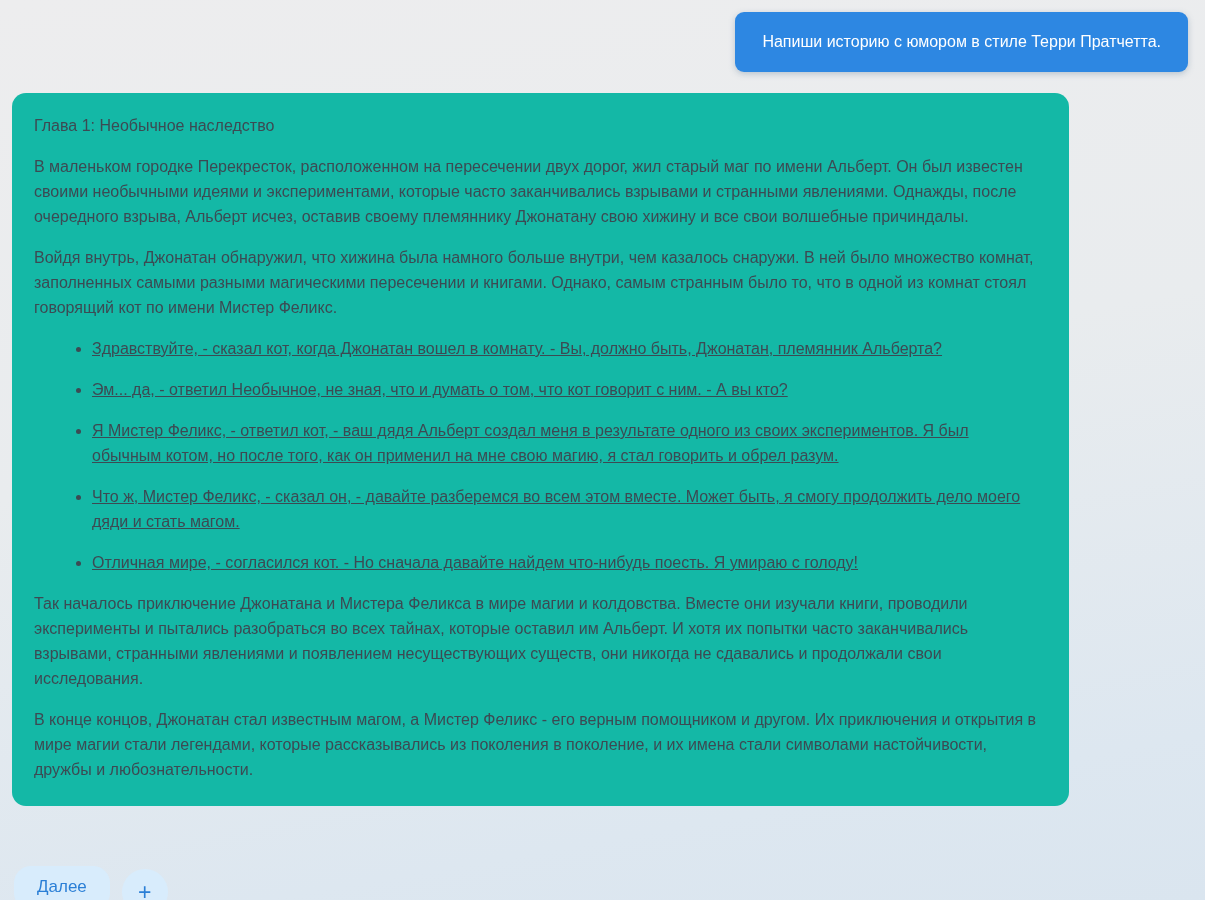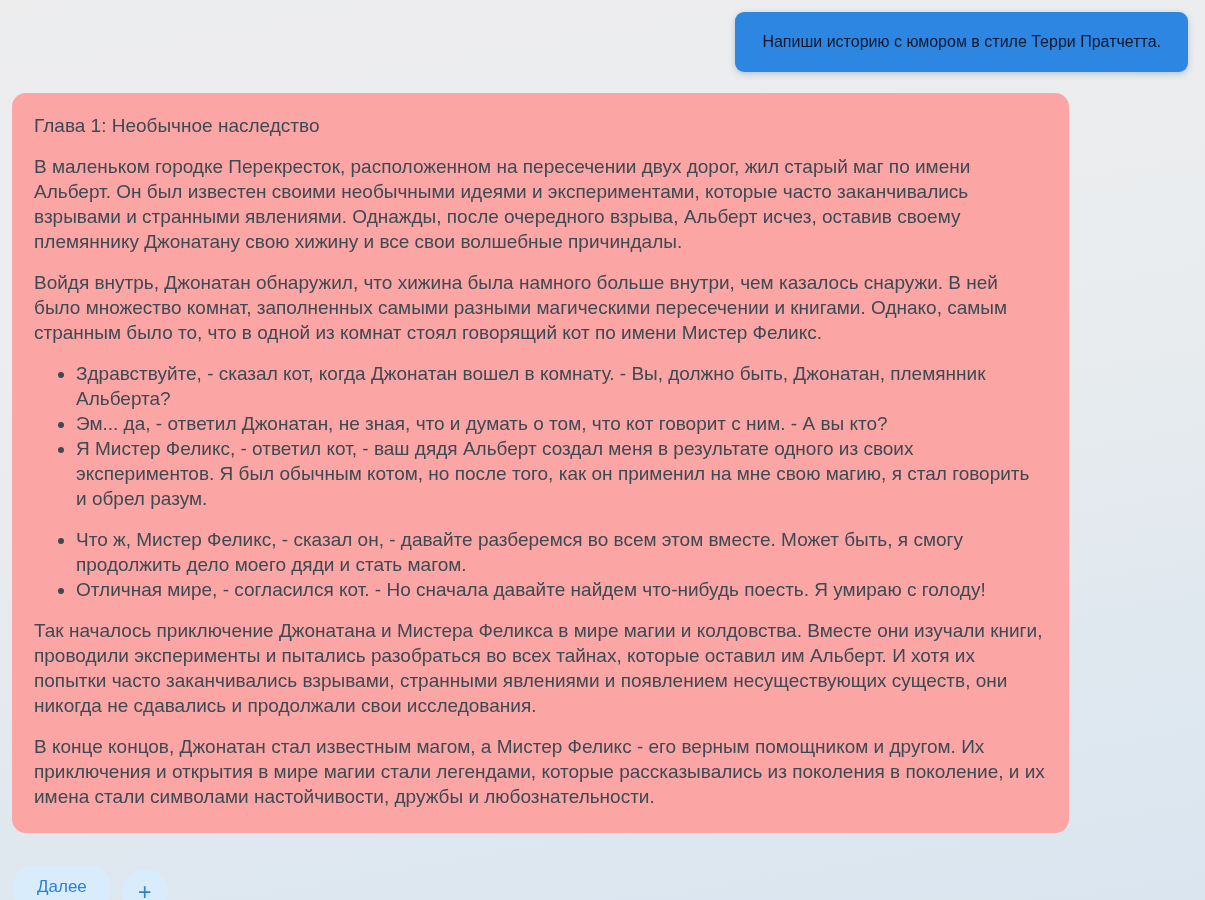--- a/index.html
+++ b/index.html
@@ -15,55 +15,56 @@
     background: linear-gradient(170deg, #ededee 0%, #e9ecee 45%, #dde7f0 85%, #dae5ef 100%);
   }
 
   
   .user-bubble {
     position: absolute;
     top: 12px;
     right: 17px;
     max-width: 560px;
     background: #2d87e2;
-    color: #0f172a;
+    color: #ffffff;
     font-size: 16px;
     line-height: 22px;
     padding: 19px 27px;
     border-radius: 9px;
     box-shadow: 0 2px 6px rgba(90, 120, 150, 0.35);
     box-sizing: border-box;
   }
 
   
   .assistant-bubble {
     position: absolute;
     top: 93px;
     left: 12px;
     width: 1057px;
     box-sizing: border-box;
-    background: #fca5a5;
+    background: #14b8a6;
     color: #3c4a53;
-    font-size: 19px;
+    font-size: 16px;
     line-height: 25px;
     padding: 20px 24px 24px 22px;
     border-radius: 14px;
   }
   .assistant-bubble p {
     margin: 0 0 16px 0;
   }
   .assistant-bubble p:last-child {
     margin-bottom: 0;
   }
   .assistant-bubble ul {
     margin: 0 0 16px 0;
     padding-left: 42px;
   }
   .assistant-bubble li {
-    margin: 0;
+    margin: 16px;
+    text-decoration: underline;
   }
 
   
   .actions-row {
     position: absolute;
     top: 866px;
     left: 14px;
     display: flex;
     align-items: flex-start;
     gap: 12px;
@@ -100,21 +101,21 @@
 <body>
 
 <div class="user-bubble">Напиши историю с юмором в стиле Терри Пратчетта.</div>
 
 <div class="assistant-bubble">
   <p>Глава 1: Необычное наследство</p>
   <p>В маленьком городке Перекресток, расположенном на пересечении двух дорог, жил старый маг по имени Альберт. Он был известен своими необычными идеями и экспериментами, которые часто заканчивались взрывами и странными явлениями. Однажды, после очередного взрыва, Альберт исчез, оставив своему племяннику Джонатану свою хижину и все свои волшебные причиндалы.</p>
   <p>Войдя внутрь, Джонатан обнаружил, что хижина была намного больше внутри, чем казалось снаружи. В ней было множество комнат, заполненных самыми разными магическими пересечении и книгами. Однако, самым странным было то, что в одной из комнат стоял говорящий кот по имени Мистер Феликс.</p>
   <ul>
     <li>Здравствуйте, - сказал кот, когда Джонатан вошел в комнату. - Вы, должно быть, Джонатан, племянник Альберта?</li>
-    <li>Эм... да, - ответил Джонатан, не зная, что и думать о том, что кот говорит с ним. - А вы кто?</li>
+    <li>Эм... да, - ответил Необычное, не зная, что и думать о том, что кот говорит с ним. - А вы кто?</li>
     <li>Я Мистер Феликс, - ответил кот, - ваш дядя Альберт создал меня в результате одного из своих экспериментов. Я был обычным котом, но после того, как он применил на мне свою магию, я стал говорить и обрел разум.</li>
   </ul>
   <ul>
     <li>Что ж, Мистер Феликс, - сказал он, - давайте разберемся во всем этом вместе. Может быть, я смогу продолжить дело моего дяди и стать магом.</li>
     <li>Отличная мире, - согласился кот. - Но сначала давайте найдем что-нибудь поесть. Я умираю с голоду!</li>
   </ul>
   <p>Так началось приключение Джонатана и Мистера Феликса в мире магии и колдовства. Вместе они изучали книги, проводили эксперименты и пытались разобраться во всех тайнах, которые оставил им Альберт. И хотя их попытки часто заканчивались взрывами, странными явлениями и появлением несуществующих существ, они никогда не сдавались и продолжали свои исследования.</p>
   <p>В конце концов, Джонатан стал известным магом, а Мистер Феликс - его верным помощником и другом. Их приключения и открытия в мире магии стали легендами, которые рассказывались из поколения в поколение, и их имена стали символами настойчивости, дружбы и любознательности.</p>
 </div>
 

